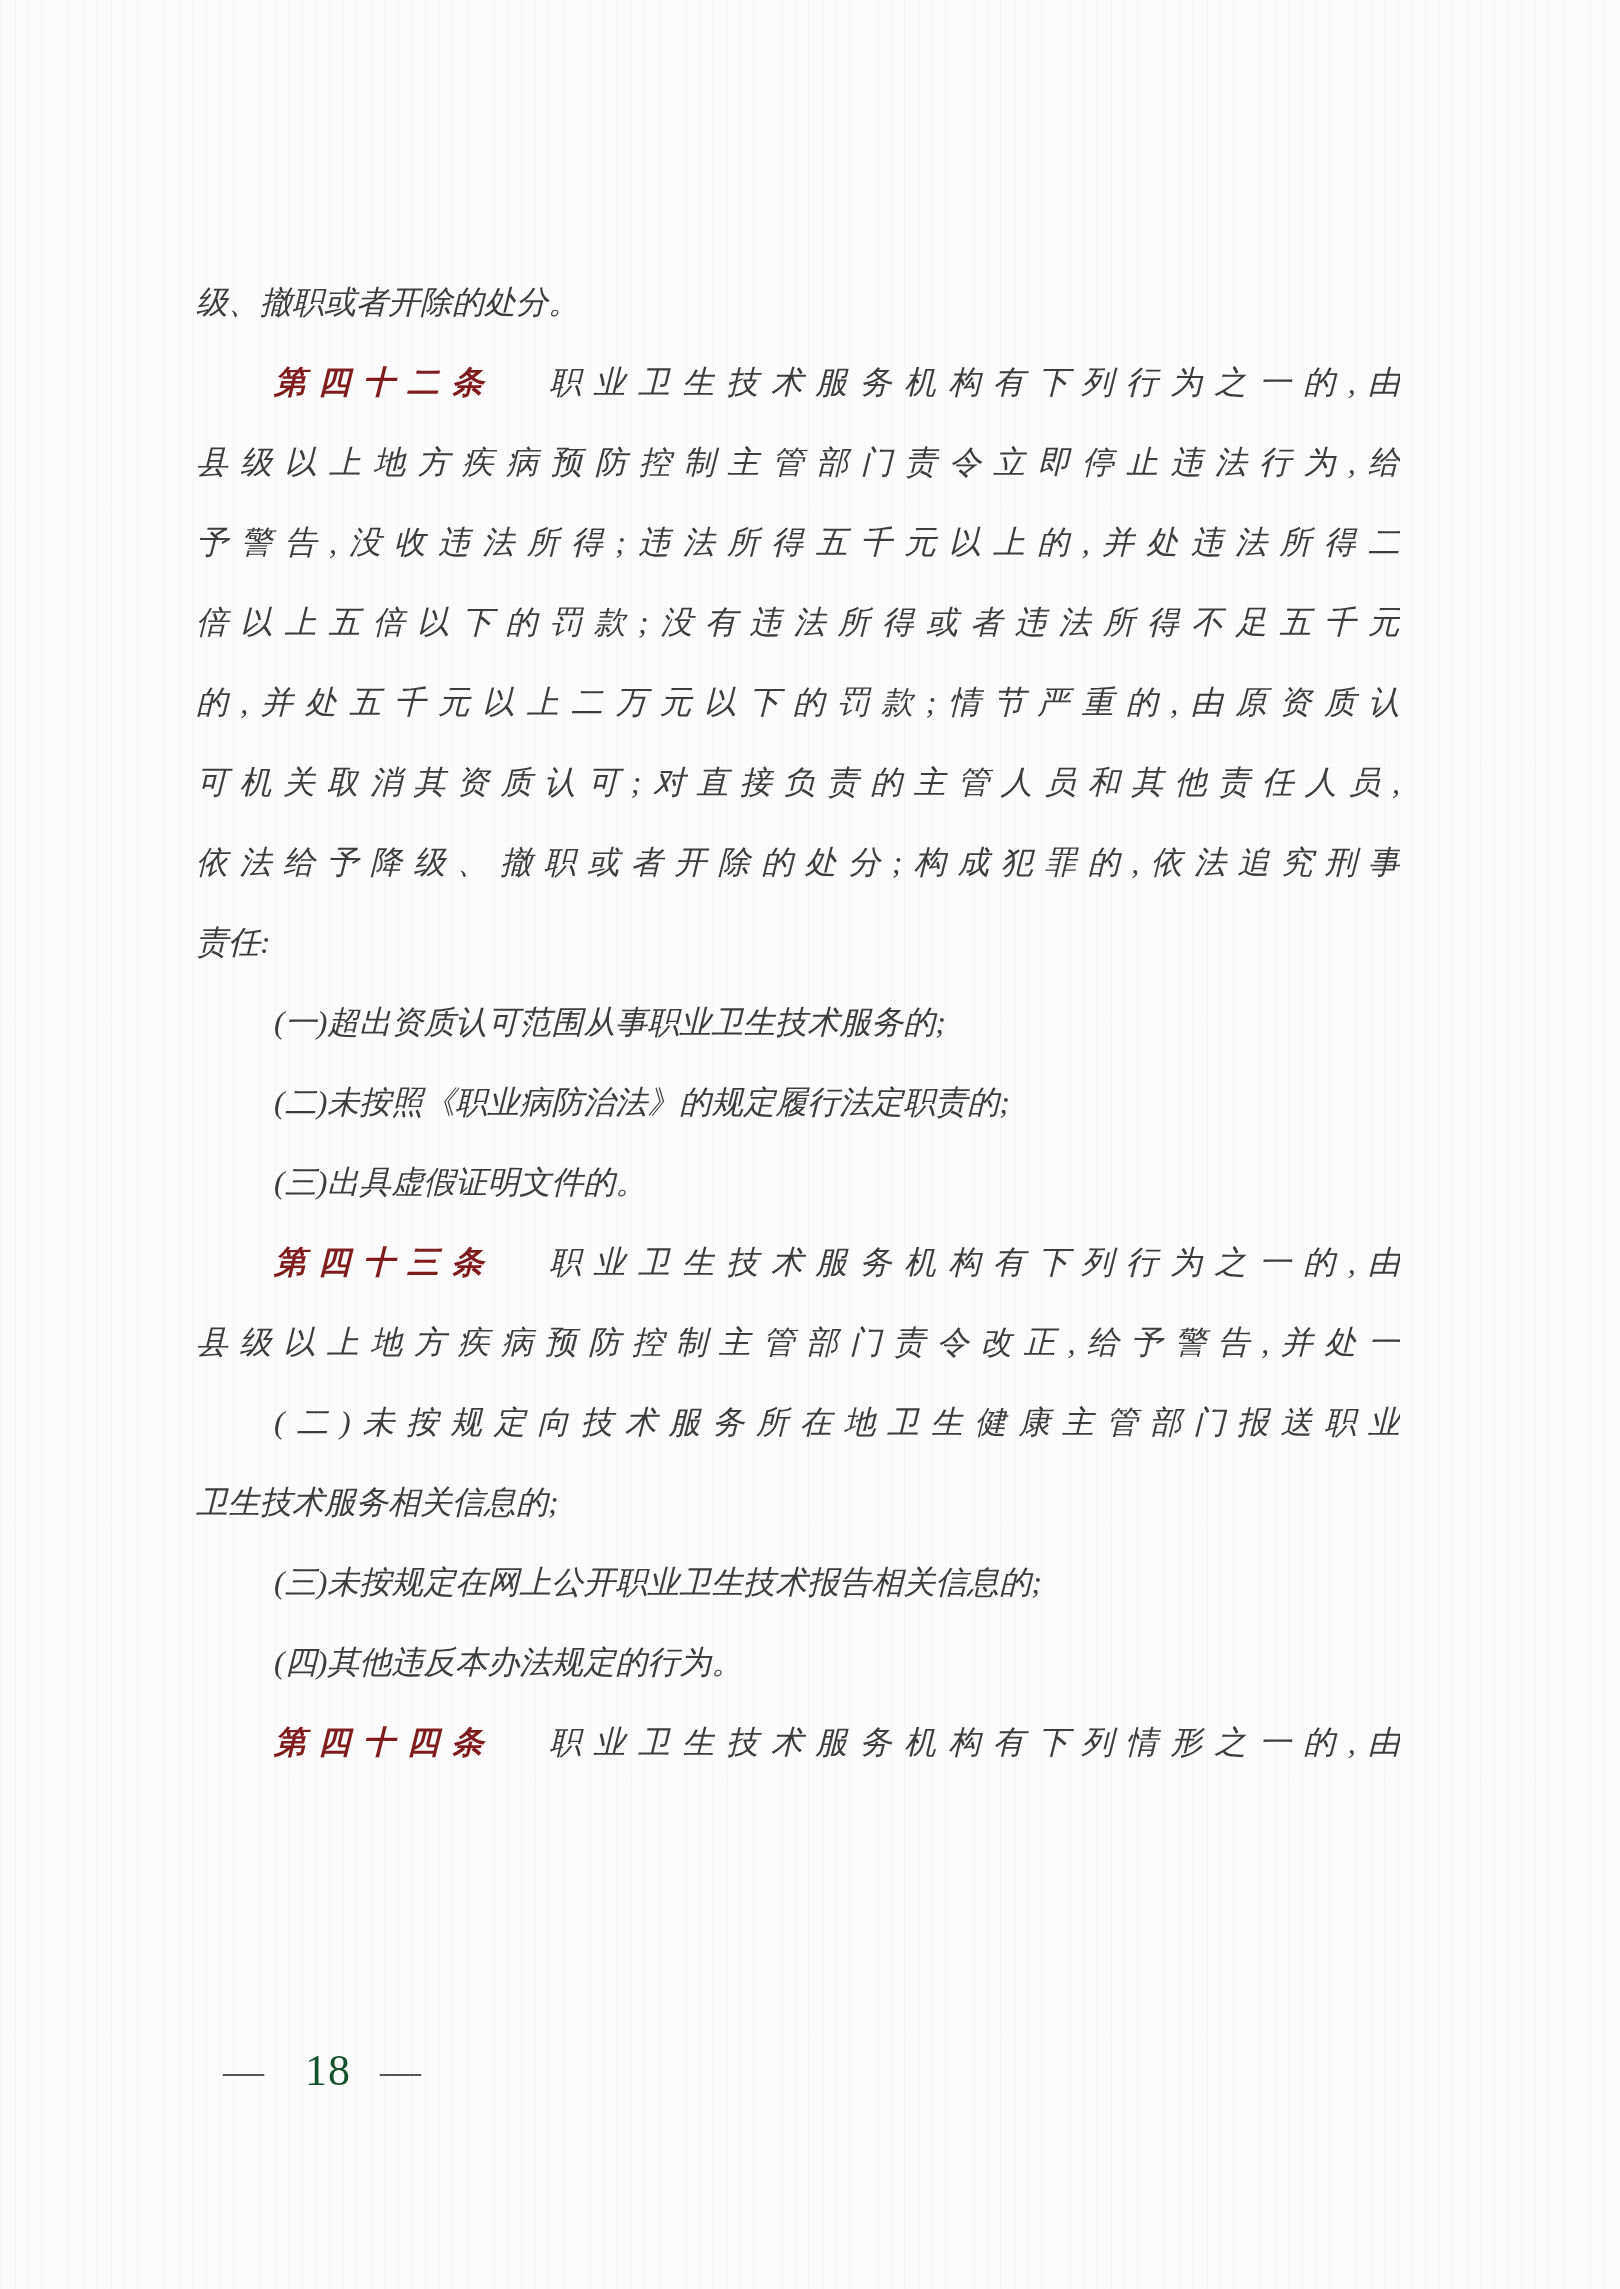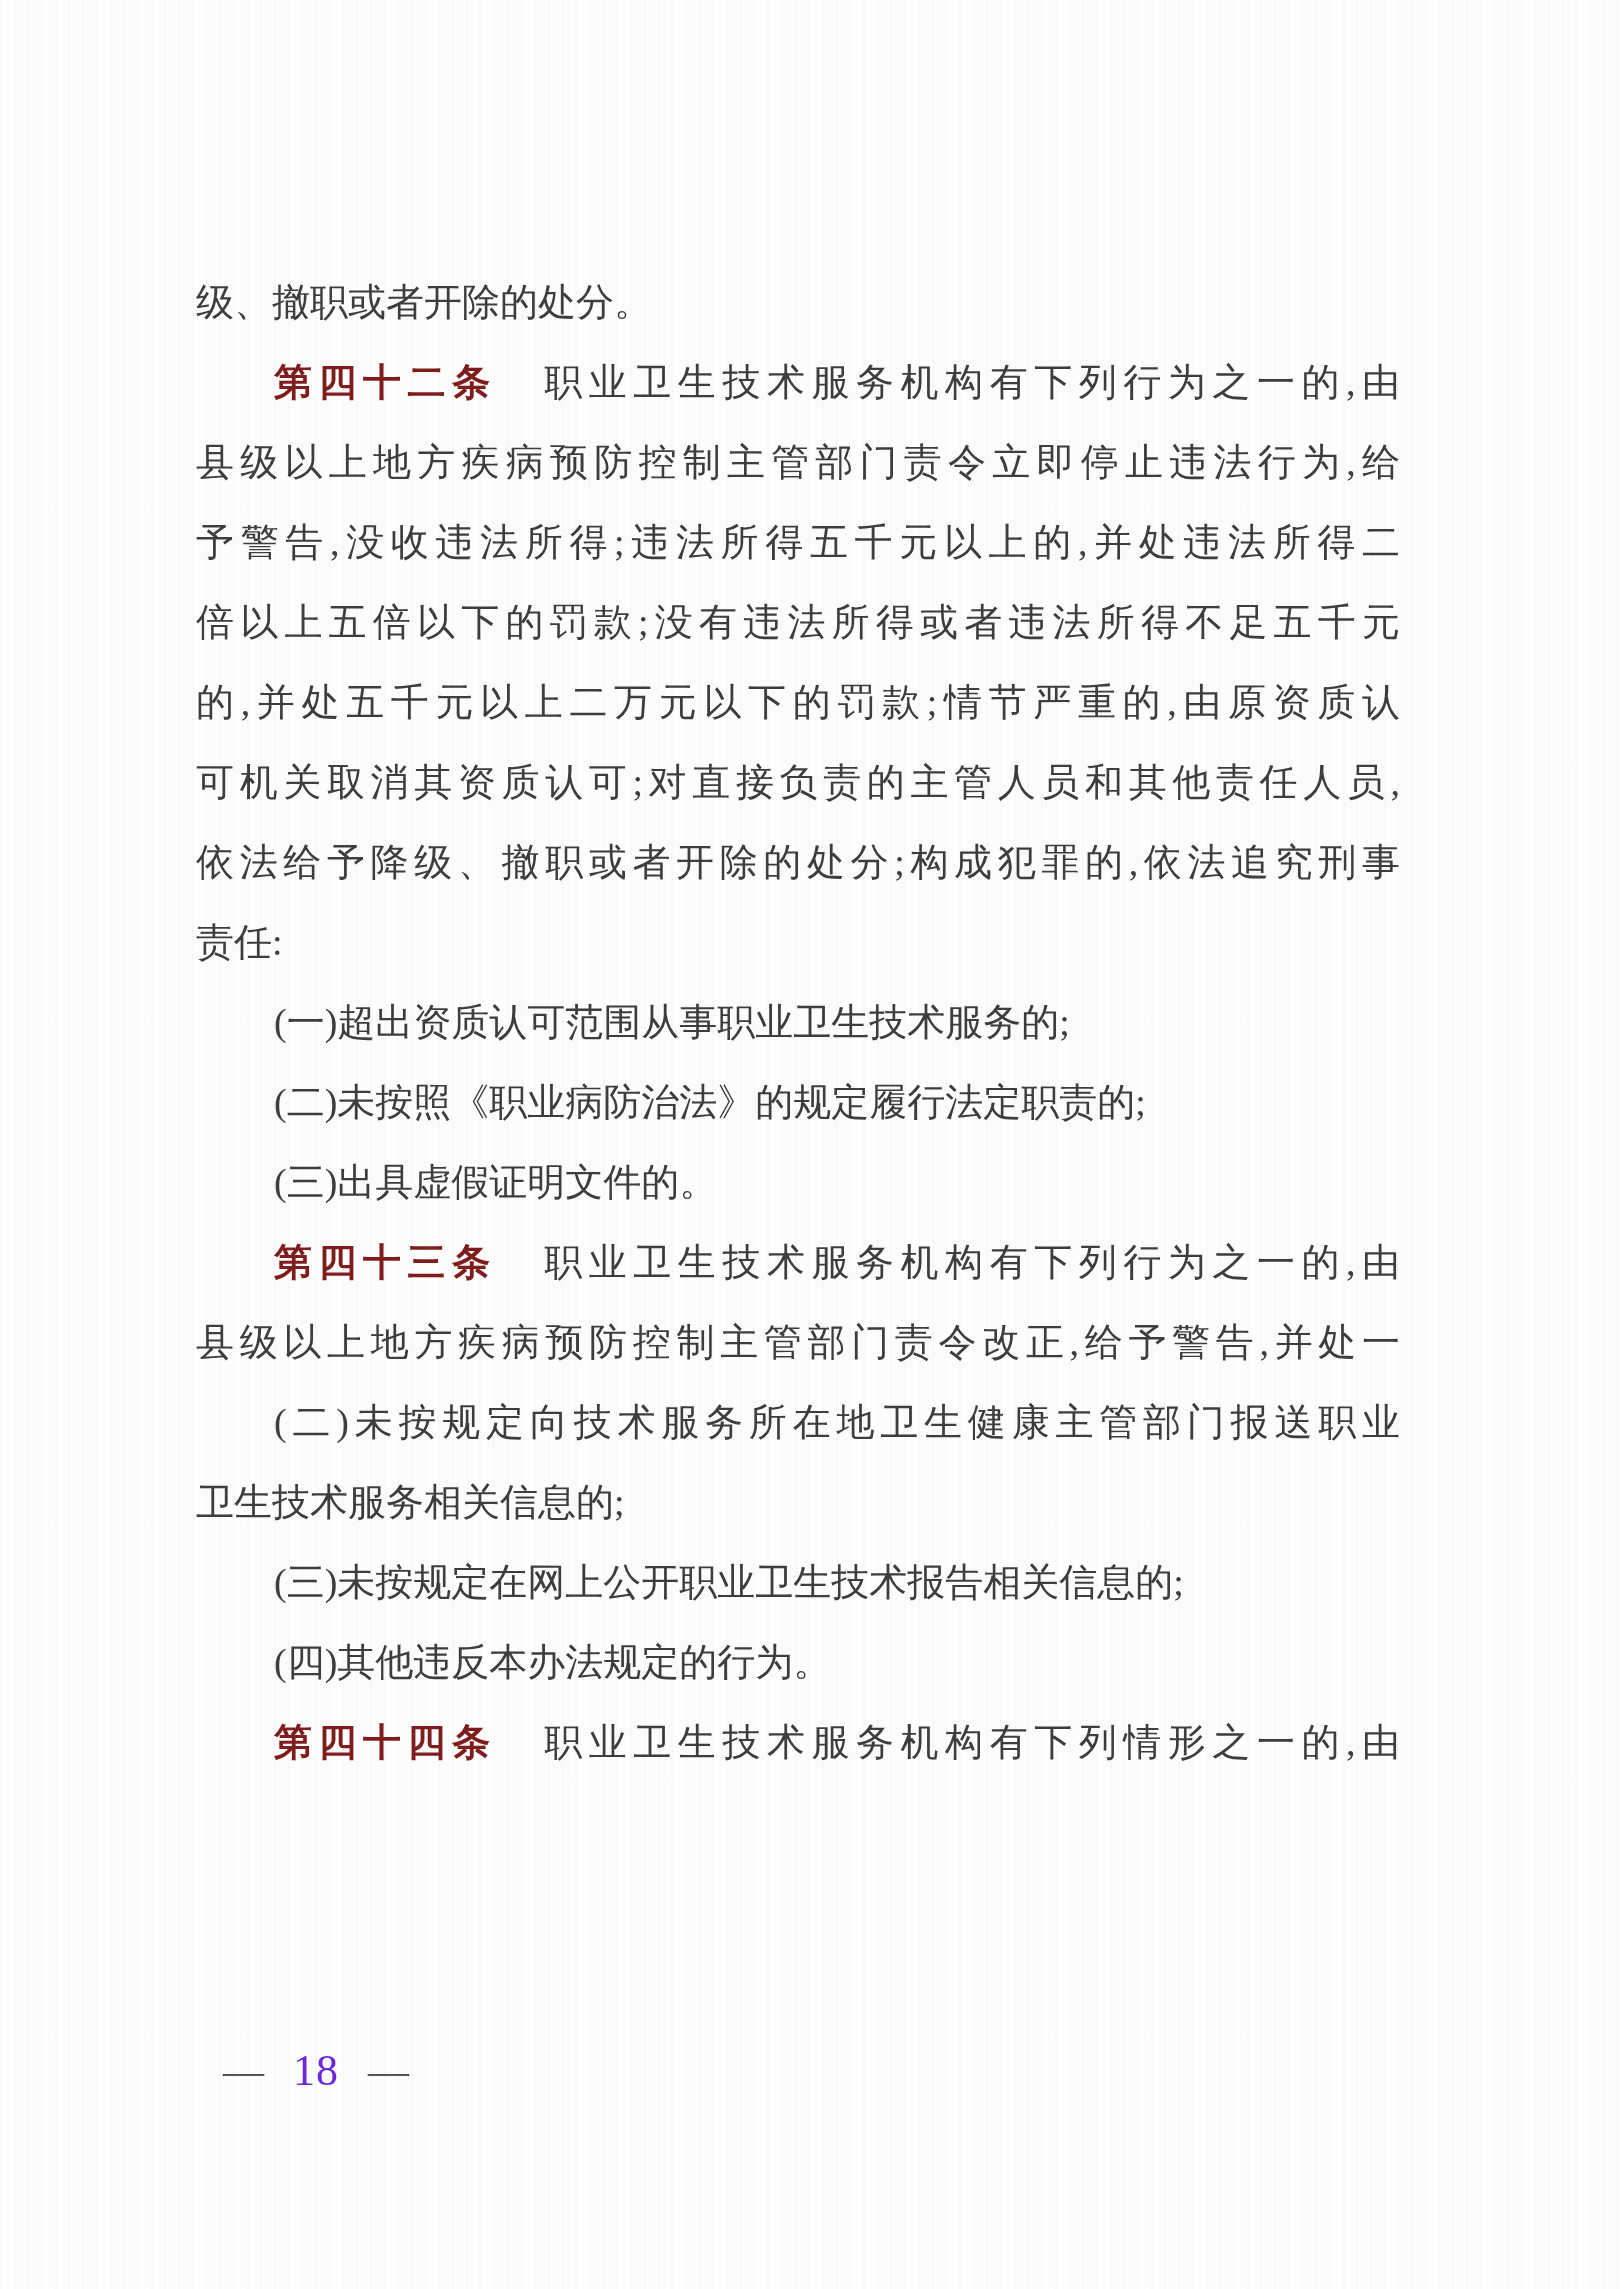--- a/index.html
+++ b/index.html
@@ -25,27 +25,28 @@
   }
   .content {
     position: absolute;
     left: 196px;
     top: 262px;
     width: 1204px;
   }
   .line {
     height: 80px;
     line-height: 80px;
-    font-size: 38px;
+    font-size: 32px;
     color: #3d3d3d;
     text-align: justify;
     text-justify: inter-character;
     text-align-last: left;
     -moz-text-align-last: left;
     overflow: hidden;
+    font-style: italic;
   }
   .line.fill {
     text-align-last: justify;
     -moz-text-align-last: justify;
   }
   .line.indent {
     padding-left: 78px;
   }
   .art-num {
     font-weight: bold;
@@ -64,22 +65,23 @@
     align-items: center;
     gap: 29px;
   }
   .footer .dash {
     font-size: 41px;
     line-height: 1;
     color: #575757;
   }
   .footer .num {
     font-size: 44px;
-    color: #6d28d9;
+    color: #14532d;
     letter-spacing: 1px;
+    margin-left: 12px;
   }
 </style>
 </head>
 <body>
 
 <div class="page">
   <div class="content">
       <div class="line">级、撤职或者开除的处分。</div>
       <div class="line indent fill"><span class="art-num">第四十二条</span><span class="hgap"></span><span>职业卫生技术服务机构有下列行为之一的,由</span></div>
       <div class="line fill">县级以上地方疾病预防控制主管部门责令立即停止违法行为,给</div>

